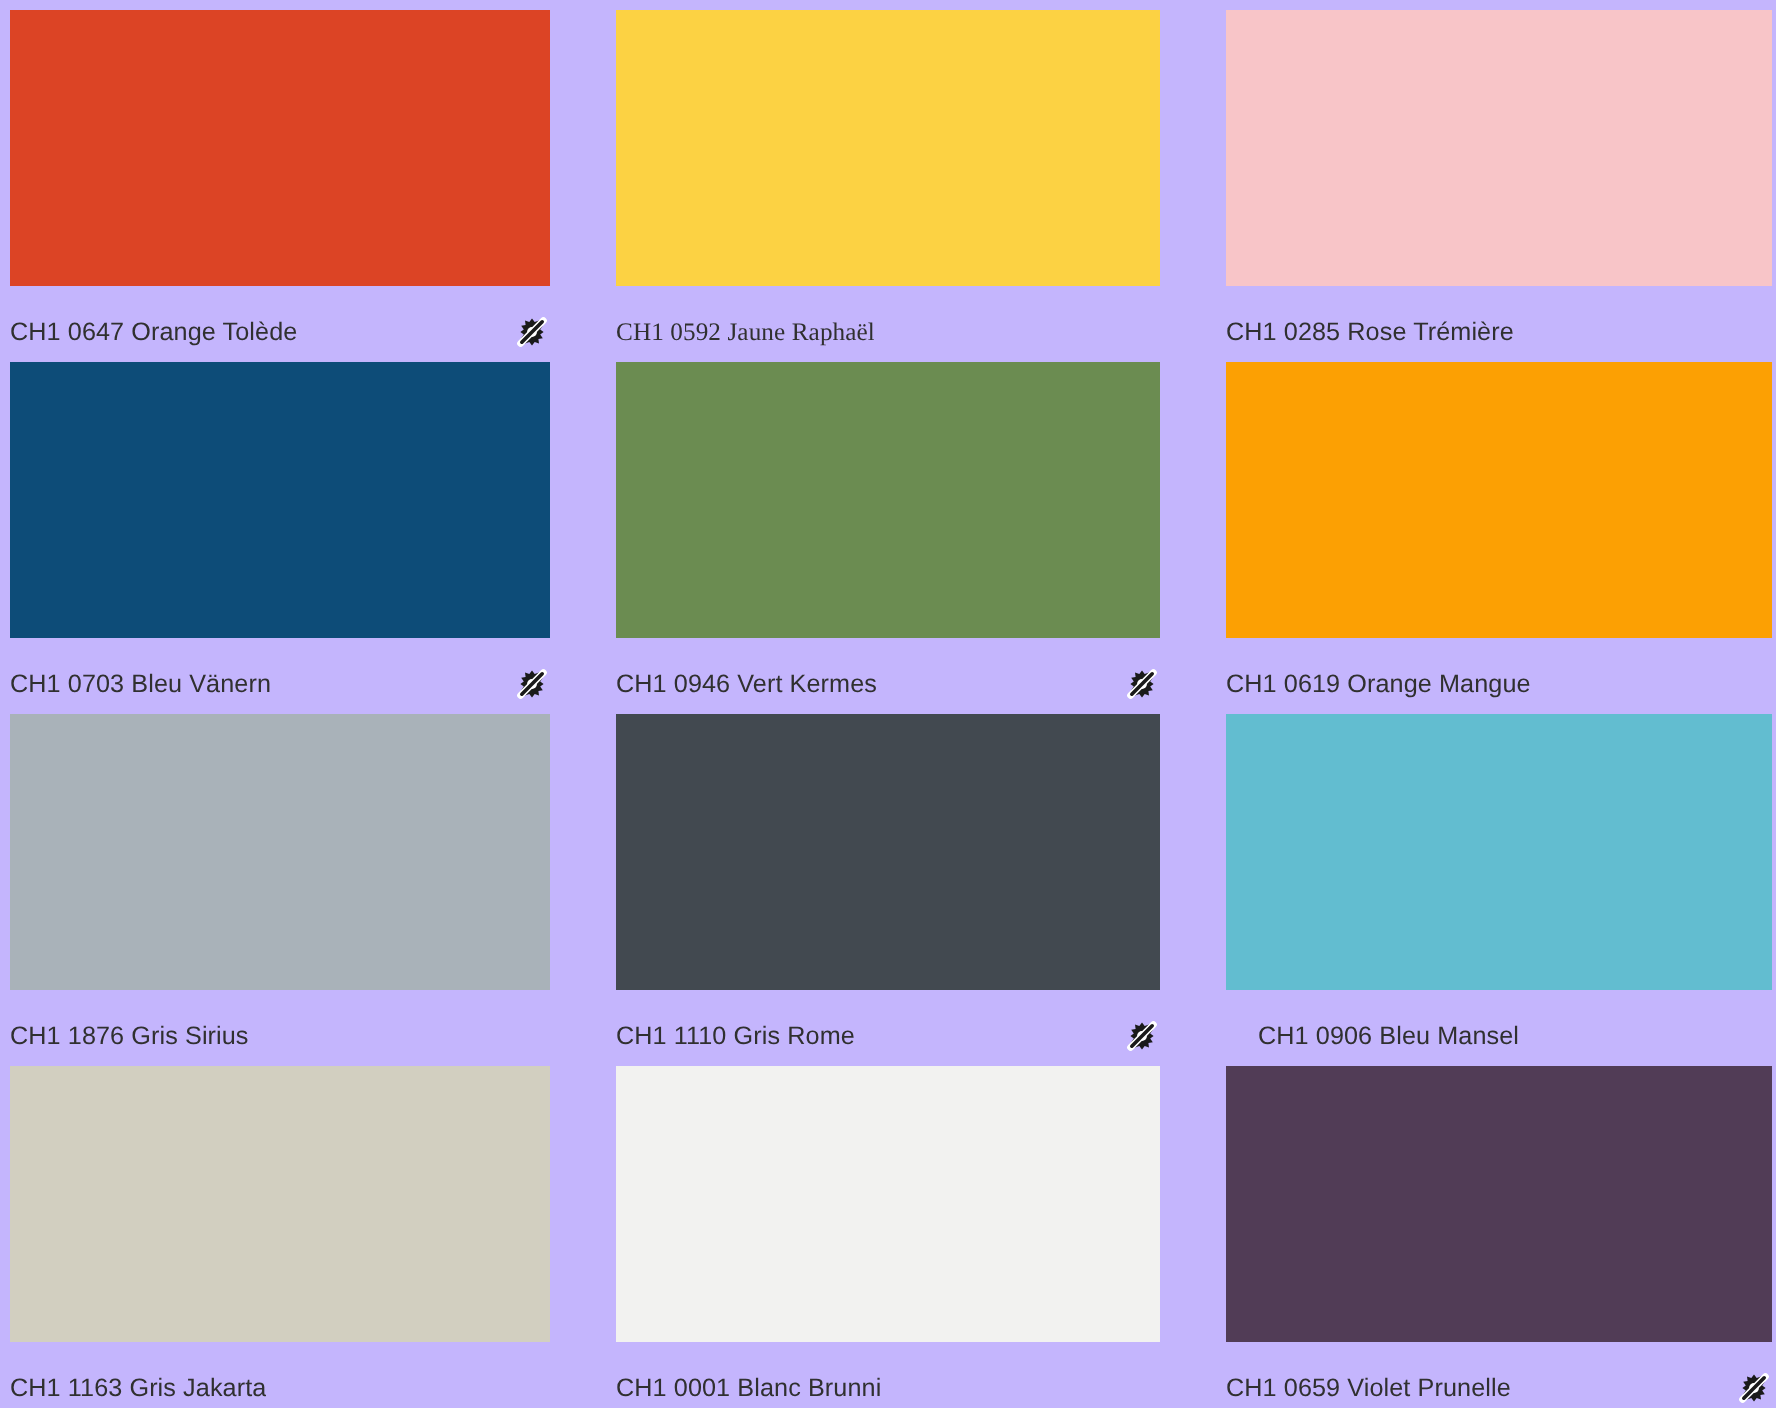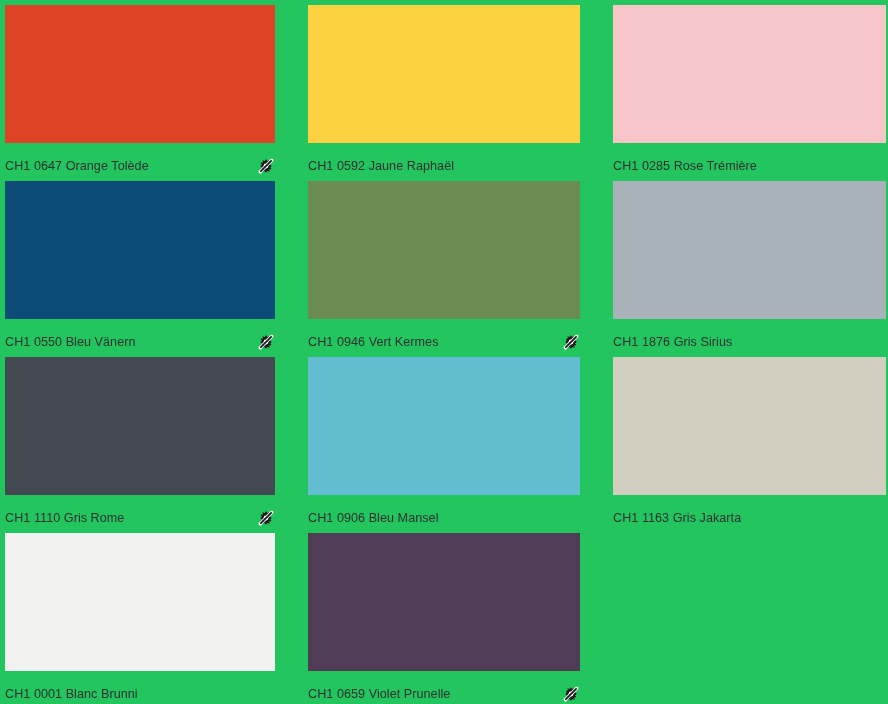--- a/index.html
+++ b/index.html
@@ -77,39 +77,39 @@
   .flag-icon.is-hidden {
     visibility: hidden;
   }
   .flag-icon svg {
     display: block;
   }
 </style>
 </head>
 <body>
 
-<div class="swatch-grid" id="swatch-grid" style="background: #22c55e;">
+<div class="swatch-grid" id="swatch-grid" style="background: #c4b5fd;">
     <div class="swatch-cell">
       <div class="swatch-chip" style="background: rgb(220, 68, 37);"></div>
       <div class="swatch-meta">
         <span class="swatch-label" style="color: rgb(48, 48, 48);">CH1 0647 Orange Tolède</span>
         <span class="flag-icon">
           <svg width="16" height="16" viewBox="0 0 16 16">
             <path d="M8 1.2 L9.35 3.0 L11.5 2.3 L11.2 4.55 L13.4 4.9 L12.1 6.7 L13.8 8.0 L12.1 9.3 L13.4 11.1 L11.2 11.45 L11.5 13.7 L9.35 13.0 L8 14.8 L6.65 13.0 L4.5 13.7 L4.8 11.45 L2.6 11.1 L3.9 9.3 L2.2 8.0 L3.9 6.7 L2.6 4.9 L4.8 4.55 L4.5 2.3 L6.65 3.0 Z" fill="#1a1a1a"></path>
             <circle cx="8" cy="8" r="2.45" fill="#ffffff"></circle>
             <line x1="2.3" y1="13.7" x2="13.7" y2="2.3" stroke="#ffffff" stroke-width="3.4" stroke-linecap="round"></line>
             <line x1="2.9" y1="13.1" x2="13.1" y2="2.9" stroke="#1a1a1a" stroke-width="1.8" stroke-linecap="round"></line>
           </svg>
         </span>
       </div>
     </div>
     <div class="swatch-cell">
       <div class="swatch-chip" style="background: rgb(252, 210, 67);"></div>
       <div class="swatch-meta">
-        <span class="swatch-label" style="color: rgb(48, 48, 48);">CH1 0592 Jaune Raphaël</span>
+        <span class="swatch-label" style="color: rgb(48, 48, 48); font-family: Liberation Serif, serif;">CH1 0592 Jaune Raphaël</span>
         <span class="flag-icon is-hidden">
           <svg width="16" height="16" viewBox="0 0 16 16">
             <path d="M8 1.2 L9.35 3.0 L11.5 2.3 L11.2 4.55 L13.4 4.9 L12.1 6.7 L13.8 8.0 L12.1 9.3 L13.4 11.1 L11.2 11.45 L11.5 13.7 L9.35 13.0 L8 14.8 L6.65 13.0 L4.5 13.7 L4.8 11.45 L2.6 11.1 L3.9 9.3 L2.2 8.0 L3.9 6.7 L2.6 4.9 L4.8 4.55 L4.5 2.3 L6.65 3.0 Z" fill="#1a1a1a"></path>
             <circle cx="8" cy="8" r="2.45" fill="#ffffff"></circle>
             <line x1="2.3" y1="13.7" x2="13.7" y2="2.3" stroke="#ffffff" stroke-width="3.4" stroke-linecap="round"></line>
             <line x1="2.9" y1="13.1" x2="13.1" y2="2.9" stroke="#1a1a1a" stroke-width="1.8" stroke-linecap="round"></line>
           </svg>
         </span>
       </div>
     </div>
@@ -123,21 +123,21 @@
             <circle cx="8" cy="8" r="2.45" fill="#ffffff"></circle>
             <line x1="2.3" y1="13.7" x2="13.7" y2="2.3" stroke="#ffffff" stroke-width="3.4" stroke-linecap="round"></line>
             <line x1="2.9" y1="13.1" x2="13.1" y2="2.9" stroke="#1a1a1a" stroke-width="1.8" stroke-linecap="round"></line>
           </svg>
         </span>
       </div>
     </div>
     <div class="swatch-cell">
       <div class="swatch-chip" style="background: rgb(13, 76, 120);"></div>
       <div class="swatch-meta">
-        <span class="swatch-label" style="color: rgb(48, 48, 48);">CH1 0550 Bleu Vänern</span>
+        <span class="swatch-label" style="color: rgb(48, 48, 48);">CH1 0703 Bleu Vänern</span>
         <span class="flag-icon">
           <svg width="16" height="16" viewBox="0 0 16 16">
             <path d="M8 1.2 L9.35 3.0 L11.5 2.3 L11.2 4.55 L13.4 4.9 L12.1 6.7 L13.8 8.0 L12.1 9.3 L13.4 11.1 L11.2 11.45 L11.5 13.7 L9.35 13.0 L8 14.8 L6.65 13.0 L4.5 13.7 L4.8 11.45 L2.6 11.1 L3.9 9.3 L2.2 8.0 L3.9 6.7 L2.6 4.9 L4.8 4.55 L4.5 2.3 L6.65 3.0 Z" fill="#1a1a1a"></path>
             <circle cx="8" cy="8" r="2.45" fill="#ffffff"></circle>
             <line x1="2.3" y1="13.7" x2="13.7" y2="2.3" stroke="#ffffff" stroke-width="3.4" stroke-linecap="round"></line>
             <line x1="2.9" y1="13.1" x2="13.1" y2="2.9" stroke="#1a1a1a" stroke-width="1.8" stroke-linecap="round"></line>
           </svg>
         </span>
       </div>
     </div>
@@ -149,20 +149,34 @@
           <svg width="16" height="16" viewBox="0 0 16 16">
             <path d="M8 1.2 L9.35 3.0 L11.5 2.3 L11.2 4.55 L13.4 4.9 L12.1 6.7 L13.8 8.0 L12.1 9.3 L13.4 11.1 L11.2 11.45 L11.5 13.7 L9.35 13.0 L8 14.8 L6.65 13.0 L4.5 13.7 L4.8 11.45 L2.6 11.1 L3.9 9.3 L2.2 8.0 L3.9 6.7 L2.6 4.9 L4.8 4.55 L4.5 2.3 L6.65 3.0 Z" fill="#1a1a1a"></path>
             <circle cx="8" cy="8" r="2.45" fill="#ffffff"></circle>
             <line x1="2.3" y1="13.7" x2="13.7" y2="2.3" stroke="#ffffff" stroke-width="3.4" stroke-linecap="round"></line>
             <line x1="2.9" y1="13.1" x2="13.1" y2="2.9" stroke="#1a1a1a" stroke-width="1.8" stroke-linecap="round"></line>
           </svg>
         </span>
       </div>
     </div>
     <div class="swatch-cell">
+      <div class="swatch-chip" style="background: rgb(252, 160, 3);"></div>
+      <div class="swatch-meta">
+        <span class="swatch-label" style="color: rgb(48, 48, 48);">CH1 0619 Orange Mangue</span>
+        <span class="flag-icon is-hidden">
+          <svg width="16" height="16" viewBox="0 0 16 16">
+            <path d="M8 1.2 L9.35 3.0 L11.5 2.3 L11.2 4.55 L13.4 4.9 L12.1 6.7 L13.8 8.0 L12.1 9.3 L13.4 11.1 L11.2 11.45 L11.5 13.7 L9.35 13.0 L8 14.8 L6.65 13.0 L4.5 13.7 L4.8 11.45 L2.6 11.1 L3.9 9.3 L2.2 8.0 L3.9 6.7 L2.6 4.9 L4.8 4.55 L4.5 2.3 L6.65 3.0 Z" fill="#1a1a1a"></path>
+            <circle cx="8" cy="8" r="2.45" fill="#ffffff"></circle>
+            <line x1="2.3" y1="13.7" x2="13.7" y2="2.3" stroke="#ffffff" stroke-width="3.4" stroke-linecap="round"></line>
+            <line x1="2.9" y1="13.1" x2="13.1" y2="2.9" stroke="#1a1a1a" stroke-width="1.8" stroke-linecap="round"></line>
+          </svg>
+        </span>
+      </div>
+    </div>
+    <div class="swatch-cell">
       <div class="swatch-chip" style="background: rgb(169, 178, 185);"></div>
       <div class="swatch-meta">
         <span class="swatch-label" style="color: rgb(48, 48, 48);">CH1 1876 Gris Sirius</span>
         <span class="flag-icon is-hidden">
           <svg width="16" height="16" viewBox="0 0 16 16">
             <path d="M8 1.2 L9.35 3.0 L11.5 2.3 L11.2 4.55 L13.4 4.9 L12.1 6.7 L13.8 8.0 L12.1 9.3 L13.4 11.1 L11.2 11.45 L11.5 13.7 L9.35 13.0 L8 14.8 L6.65 13.0 L4.5 13.7 L4.8 11.45 L2.6 11.1 L3.9 9.3 L2.2 8.0 L3.9 6.7 L2.6 4.9 L4.8 4.55 L4.5 2.3 L6.65 3.0 Z" fill="#1a1a1a"></path>
             <circle cx="8" cy="8" r="2.45" fill="#ffffff"></circle>
             <line x1="2.3" y1="13.7" x2="13.7" y2="2.3" stroke="#ffffff" stroke-width="3.4" stroke-linecap="round"></line>
             <line x1="2.9" y1="13.1" x2="13.1" y2="2.9" stroke="#1a1a1a" stroke-width="1.8" stroke-linecap="round"></line>
           </svg>
@@ -179,21 +193,21 @@
             <circle cx="8" cy="8" r="2.45" fill="#ffffff"></circle>
             <line x1="2.3" y1="13.7" x2="13.7" y2="2.3" stroke="#ffffff" stroke-width="3.4" stroke-linecap="round"></line>
             <line x1="2.9" y1="13.1" x2="13.1" y2="2.9" stroke="#1a1a1a" stroke-width="1.8" stroke-linecap="round"></line>
           </svg>
         </span>
       </div>
     </div>
     <div class="swatch-cell">
       <div class="swatch-chip" style="background: rgb(98, 189, 208);"></div>
       <div class="swatch-meta">
-        <span class="swatch-label" style="color: rgb(48, 48, 48);">CH1 0906 Bleu Mansel</span>
+        <span class="swatch-label" style="color: rgb(48, 48, 48); margin-left: 16px;">CH1 0906 Bleu Mansel</span>
         <span class="flag-icon is-hidden">
           <svg width="16" height="16" viewBox="0 0 16 16">
             <path d="M8 1.2 L9.35 3.0 L11.5 2.3 L11.2 4.55 L13.4 4.9 L12.1 6.7 L13.8 8.0 L12.1 9.3 L13.4 11.1 L11.2 11.45 L11.5 13.7 L9.35 13.0 L8 14.8 L6.65 13.0 L4.5 13.7 L4.8 11.45 L2.6 11.1 L3.9 9.3 L2.2 8.0 L3.9 6.7 L2.6 4.9 L4.8 4.55 L4.5 2.3 L6.65 3.0 Z" fill="#1a1a1a"></path>
             <circle cx="8" cy="8" r="2.45" fill="#ffffff"></circle>
             <line x1="2.3" y1="13.7" x2="13.7" y2="2.3" stroke="#ffffff" stroke-width="3.4" stroke-linecap="round"></line>
             <line x1="2.9" y1="13.1" x2="13.1" y2="2.9" stroke="#1a1a1a" stroke-width="1.8" stroke-linecap="round"></line>
           </svg>
         </span>
       </div>
     </div>

